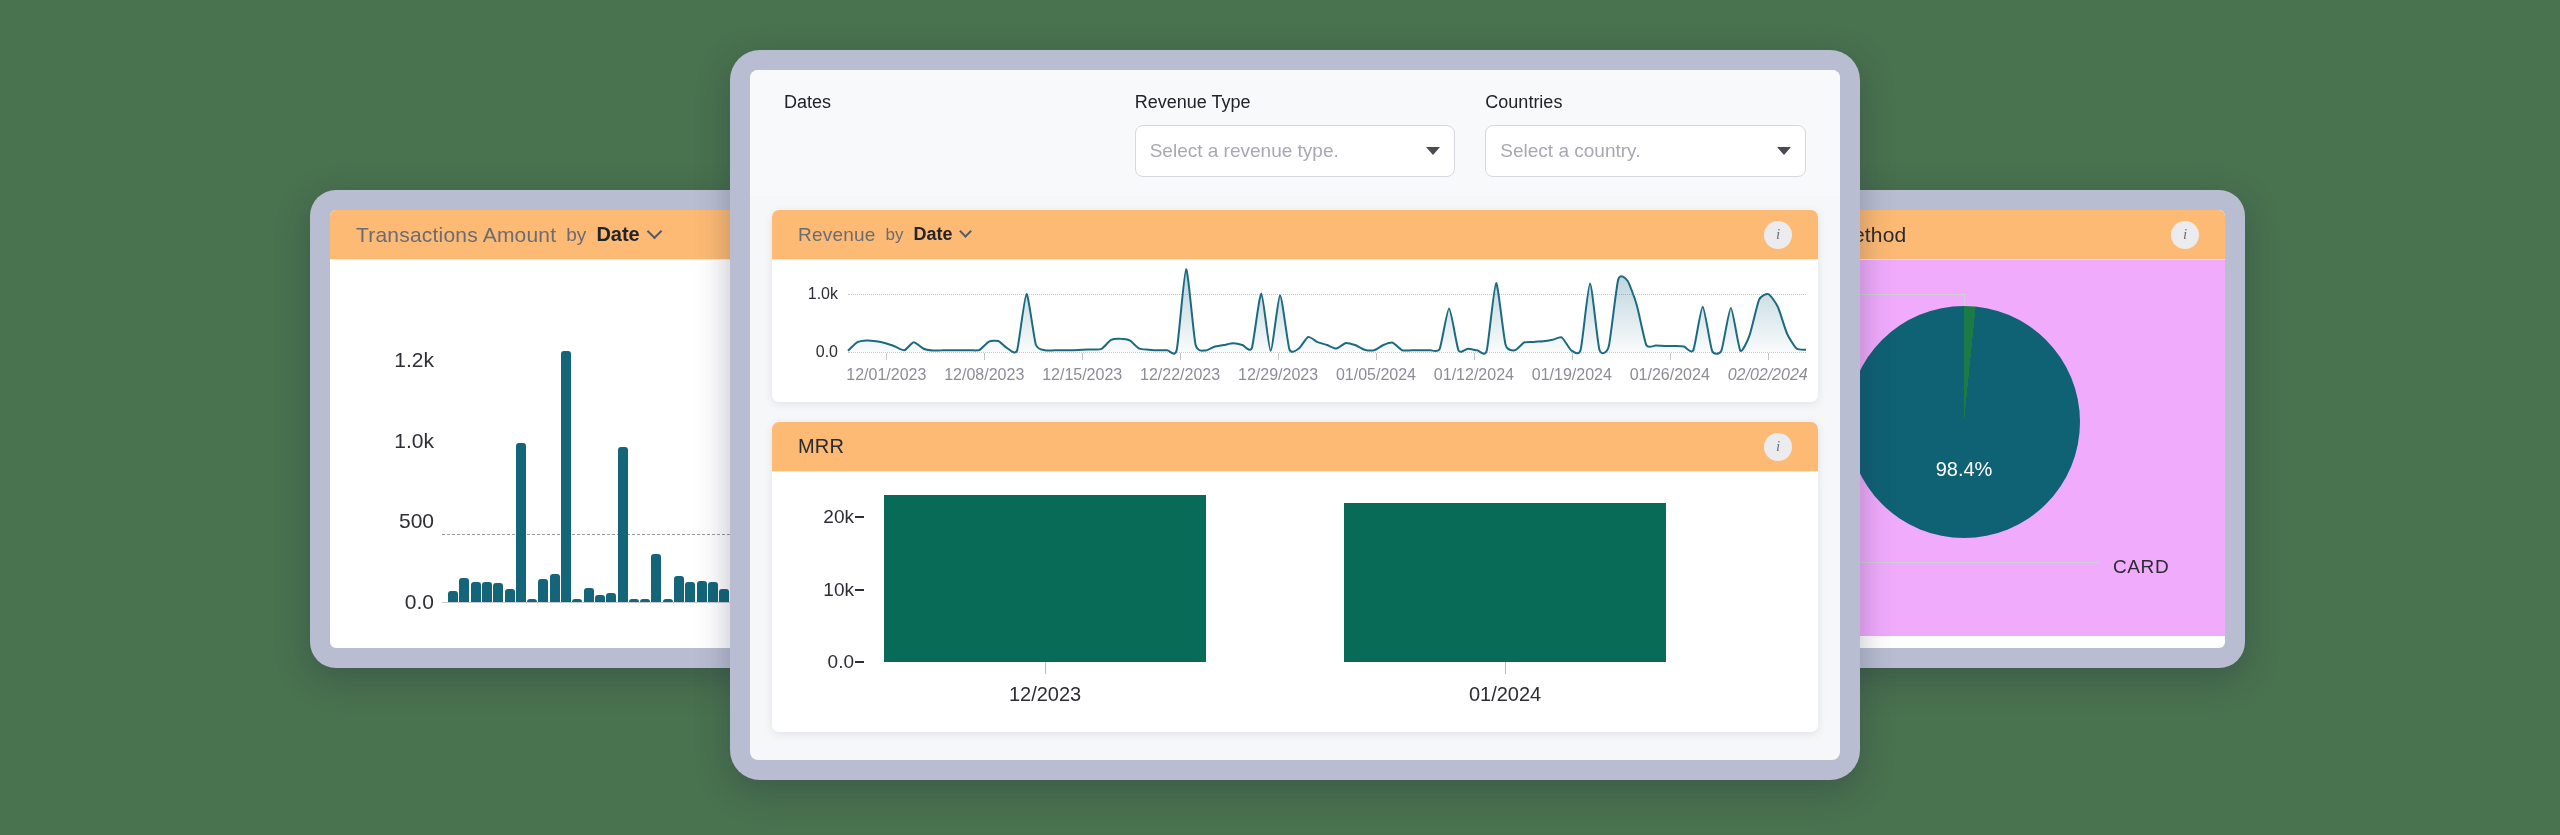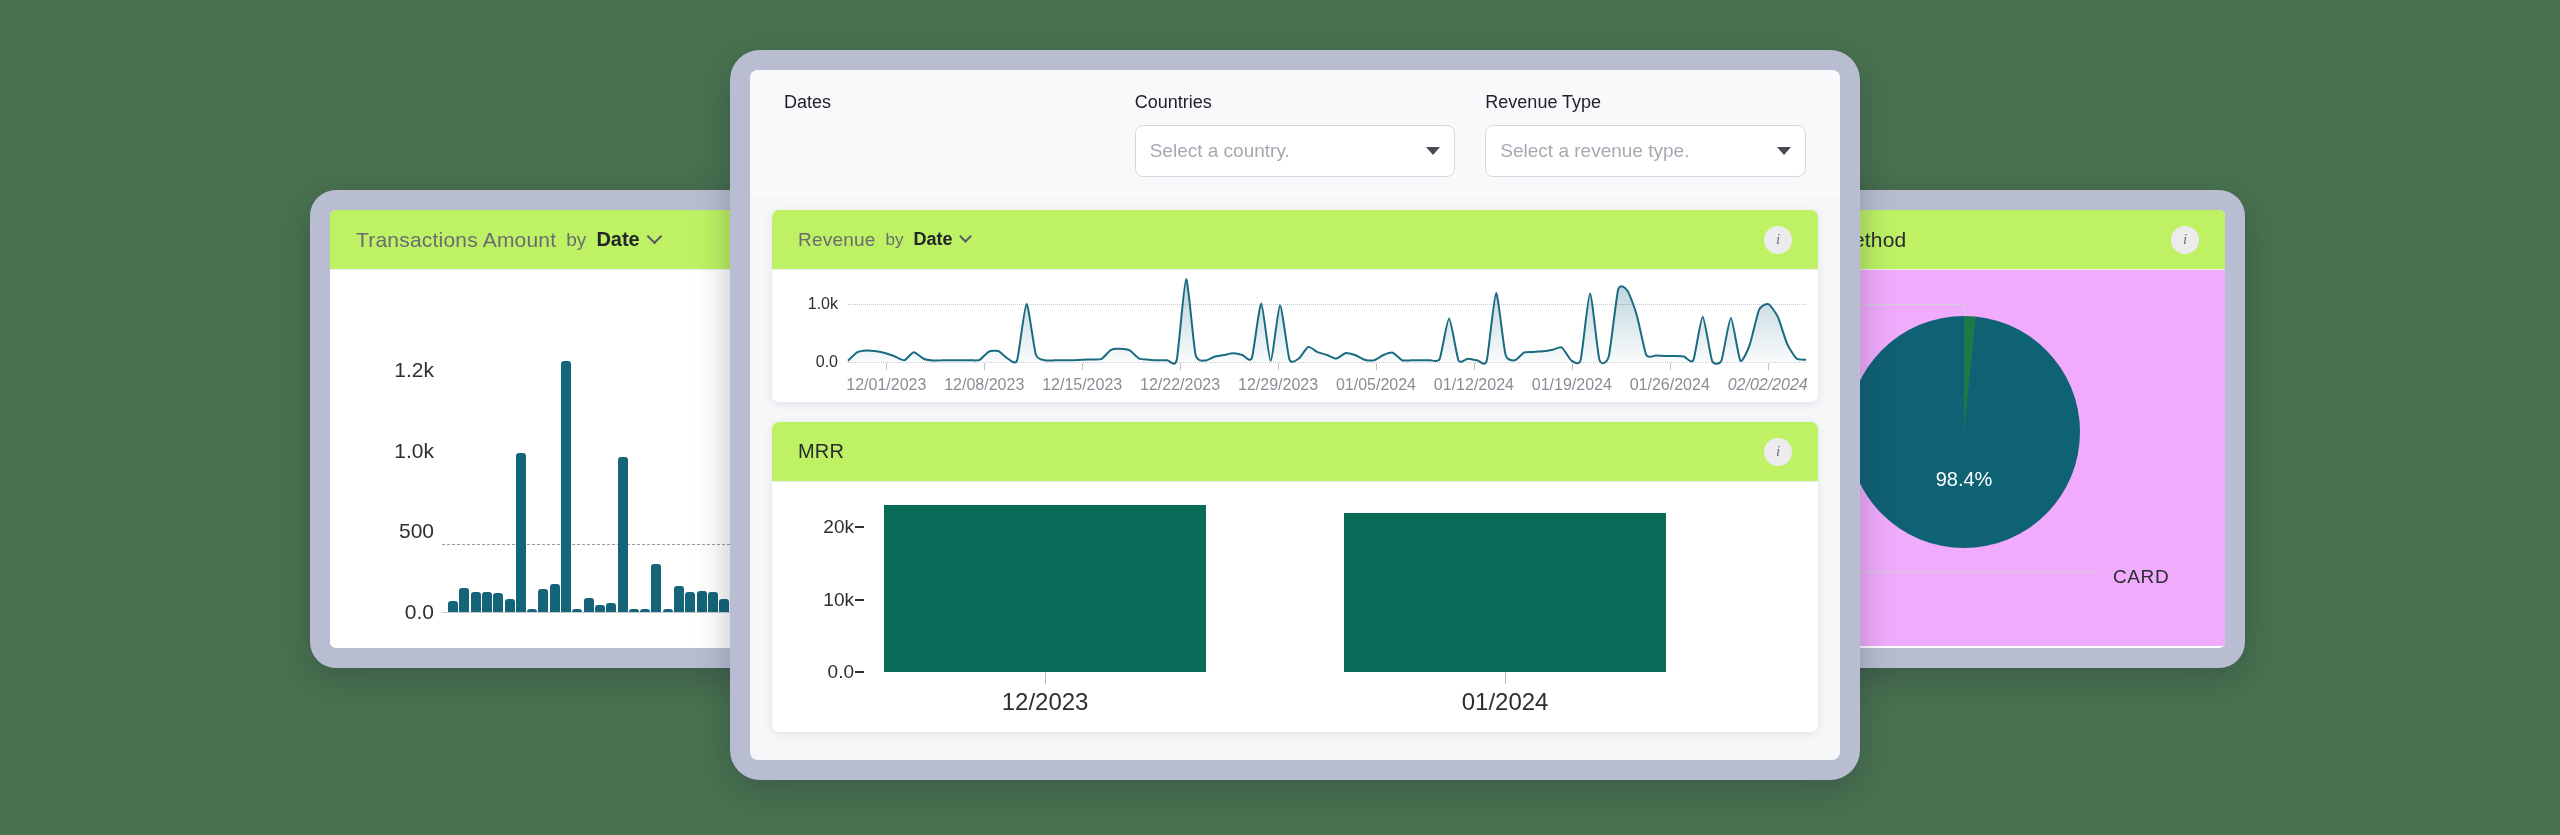--- a/index.html
+++ b/index.html
@@ -17,25 +17,25 @@
     background: #b9bdd1;
     border-radius: 26px;
     box-shadow: 0 10px 34px rgba(30,35,60,.30);
   }
   .card-inner {
     position: absolute;
     background: #ffffff;
     overflow: hidden;
   }
   .panel-head {
-    height: 60px;
+    height: 50px;
     display: flex;
     align-items: center;
     border-bottom: 1px solid #ededf0;
-    background: #bef264;
+    background: #fdba74;
     padding: 0 26px;
   }
   .panel-title {
     font-size: 21px;
     color: #6b6b72;
     letter-spacing: .2px;
     white-space: nowrap;
   }
   .panel-title.dark { color: #2a2a30; }
   .by-word { font-size: 19px; color: #6b6b72; margin: 0 10px; }
@@ -163,21 +163,21 @@
   .tickmark { position: absolute; bottom: 0; width: 1px; height: 7px; background: #c3c3cb; }
 
   
   #mrr-body { height: 248px; }
   #mrr-axis { position: absolute; left: 0; top: 0; width: 92px; height: 100%; }
   .ma-lbl { position: absolute; right: 10px; font-size: 19px; color: #2d2d34; transform: translateY(-50%); }
   .ma-tick { position: absolute; right: 0; width: 9px; height: 2px; background: #2d2d34; transform: translateY(-50%); }
   #mrr-plot { position: absolute; left: 96px; right: 30px; top: 0; bottom: 0; }
   .mrr-bar { position: absolute; bottom: 58px; background: #086b58; }
   .mrr-xlbl {
-    position: absolute; bottom: 14px; font-size: 24px; color: #2d2d34;
+    position: absolute; bottom: 14px; font-size: 20px; color: #2d2d34;
     transform: translateX(-50%); white-space: nowrap;
   }
   .mrr-xtick { position: absolute; bottom: 46px; width: 1px; height: 12px; background: #b9b9c2; }
 </style>
 </head>
 <body>
 
 <div id="stage">
 
   <div class="card-frame" id="left-frame">
@@ -262,31 +262,31 @@
   <div class="card-frame" id="mid-frame">
     <div class="card-inner" id="mid-inner">
 
       <div id="filters">
 
         <div class="field">
           <div class="field-label">Dates</div>
         </div>
 
         <div class="field">
+          <div class="field-label">Revenue Type</div>
+          <div class="field-box muted">
+            <span>Select a revenue type.</span>
+            <span class="caret"></span>
+          </div>
+        </div>
+
+        <div class="field">
           <div class="field-label">Countries</div>
           <div class="field-box muted">
             <span>Select a country.</span>
-            <span class="caret"></span>
-          </div>
-        </div>
-
-        <div class="field">
-          <div class="field-label">Revenue Type</div>
-          <div class="field-box muted">
-            <span>Select a revenue type.</span>
             <span class="caret"></span>
           </div>
         </div>
 
       </div>
 
       <div class="sub-panel" id="rev-panel">
         <div class="panel-head">
           <span class="panel-title" style="font-size:19px">Revenue</span>
           <span class="by-word" style="font-size:17px">by</span>

